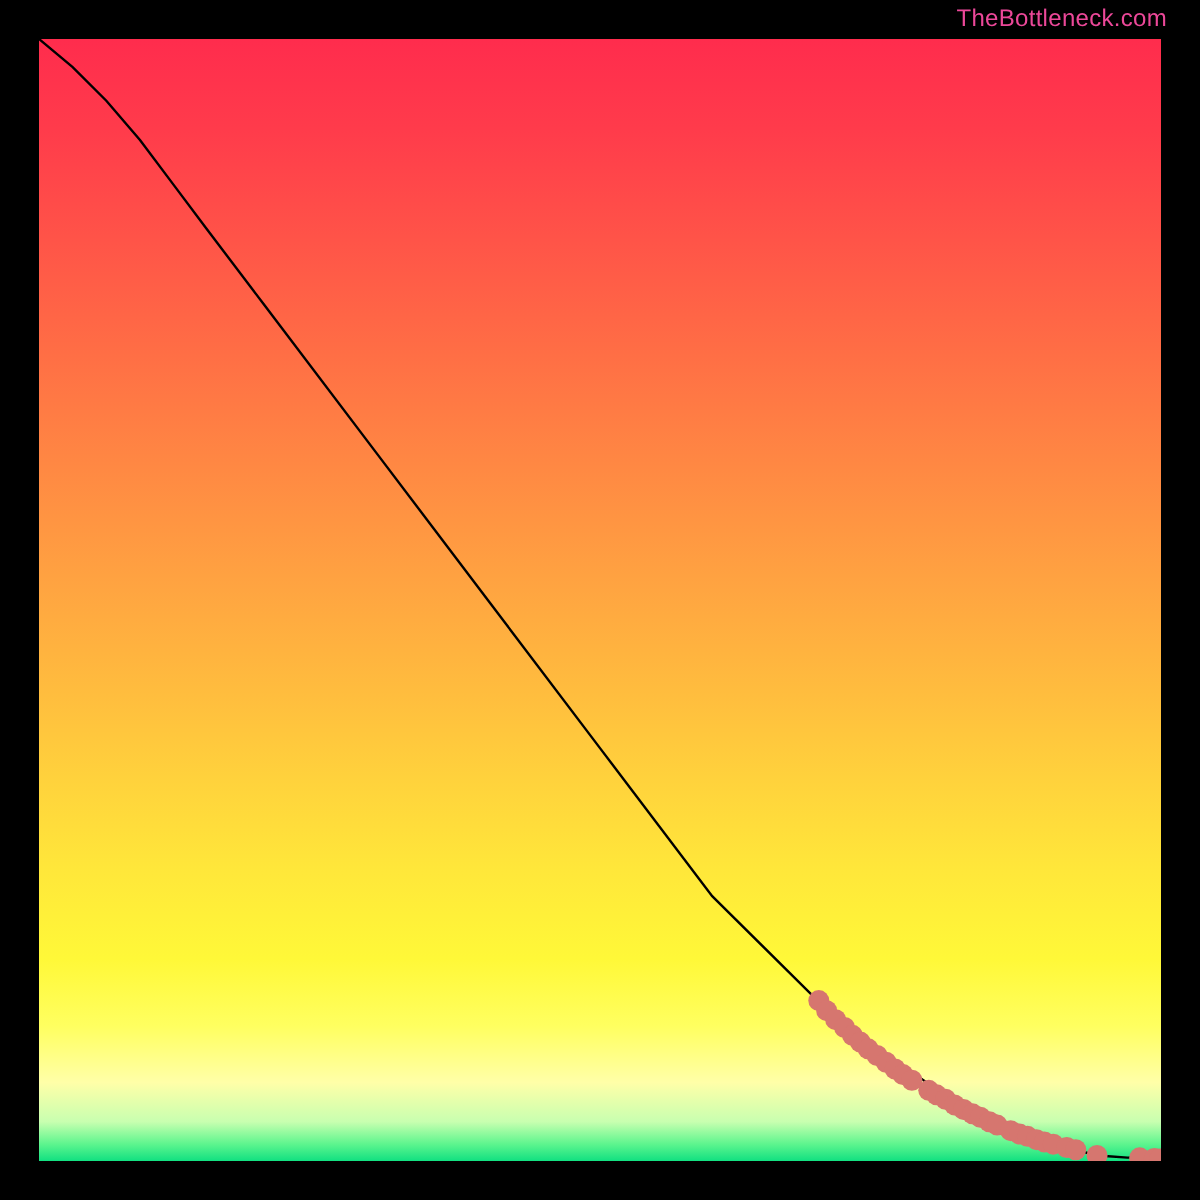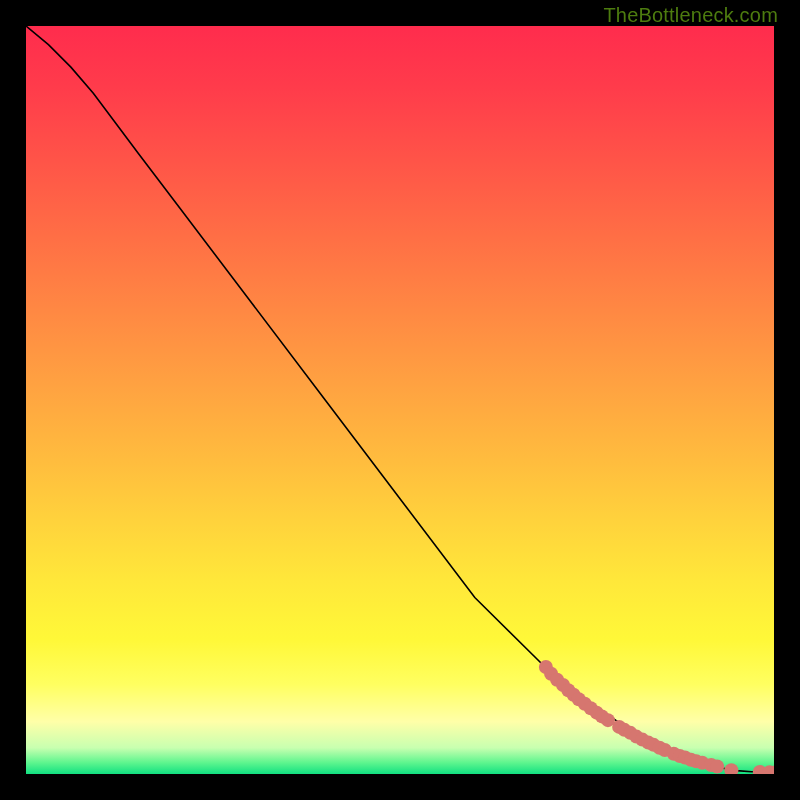--- a/index.html
+++ b/index.html
@@ -26,22 +26,22 @@
   }
   .plot svg {
     display: block;
     width: 748px;
     height: 748px;
   }
   .watermark {
     position: absolute;
     top: 4px;
     right: 22px;
-    color: #4d7c0f;
-    font-size: 20px;
+    color: #ec4899;
+    font-size: 16px;
     font-weight: 500;
     letter-spacing: 0.2px;
     user-select: none;
   }
 </style>
 </head>
 <body>
 
 <div class="stage">
 

